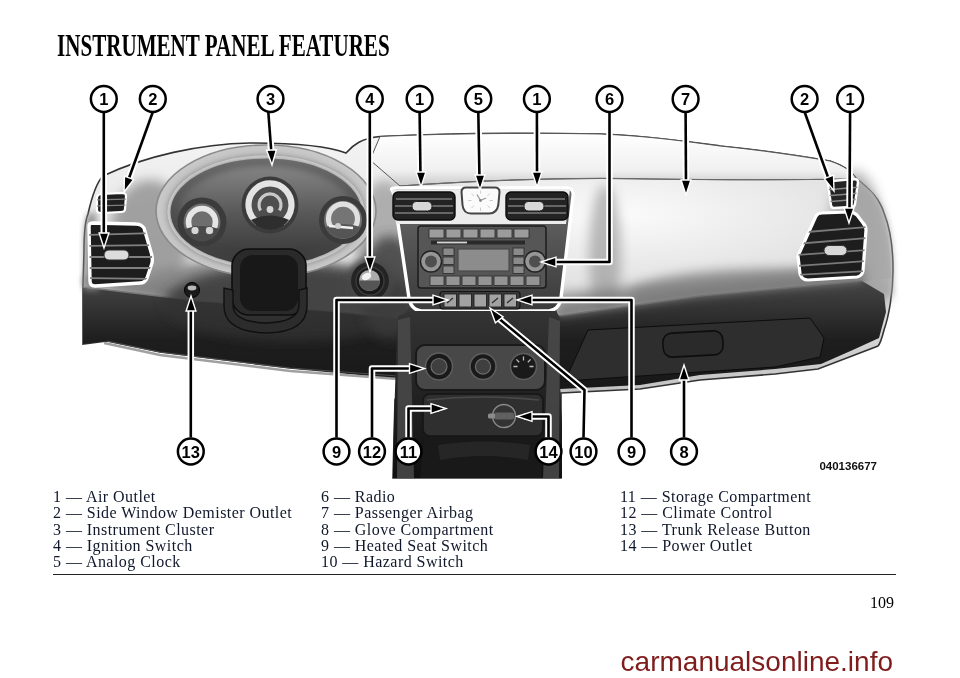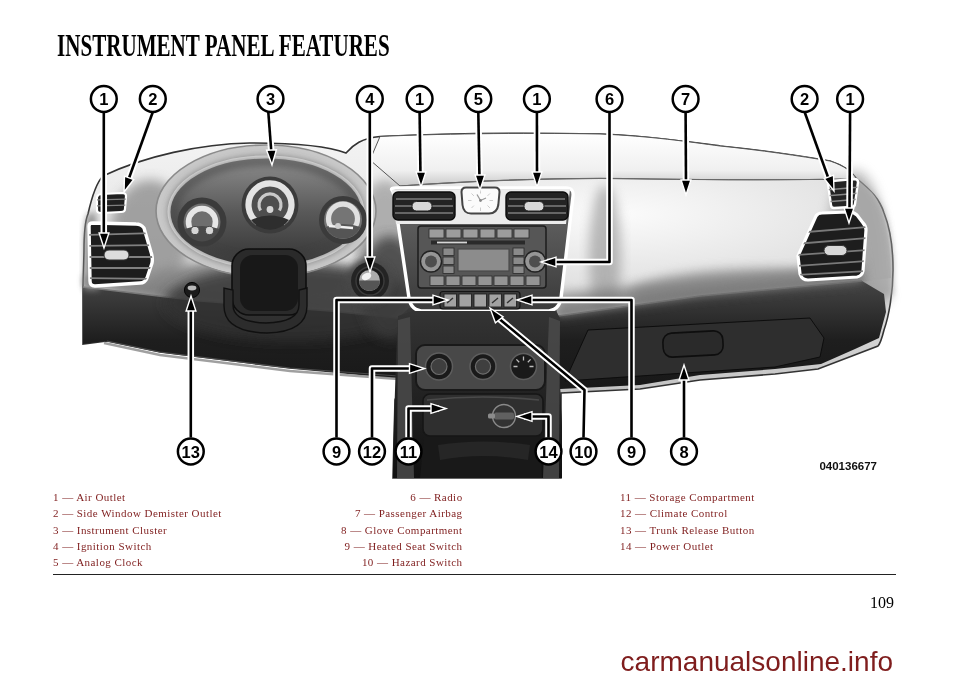--- a/index.html
+++ b/index.html
@@ -1,22 +1,22 @@
 <!DOCTYPE html>
 <html><head>
 <meta charset="utf-8">
 <style>
   html,body{margin:0;padding:0;background:#fff;}
   *{-webkit-font-smoothing:antialiased;}
   #page{position:relative;width:910px;height:678px;background:#fff;overflow:hidden;
         font-family:"Liberation Serif", serif;}
   #title{position:absolute;left:57px;top:28px;font-size:31px;font-weight:bold;color:#000;
          transform:scaleX(0.68);transform-origin:0 0;white-space:nowrap;}
-  .col{position:absolute;top:489px;font-size:11px;line-height:16.3px;color:#7f1d1d;white-space:nowrap;letter-spacing:0.45px;}
-  #c1{left:53px;} #c2{left:341px;text-align:right;} #c3{left:620px;font-family:Liberation Serif, serif;}
+  .col{position:absolute;top:489px;font-size:16px;line-height:16.3px;color:#0f172a;white-space:nowrap;letter-spacing:0.45px;}
+  #c1{left:53px;} #c2{left:321px;} #c3{left:620px;font-family:Liberation Serif, serif;}
   #rule{position:absolute;left:53px;top:574px;width:843px;height:1.2px;background:#222;}
   #pageno{position:absolute;left:870px;top:594px;font-size:16px;color:#000;}
   #wm{position:absolute;right:17px;top:646px;font-size:28px;color:#7f1d1d;
       font-family:"Liberation Sans", sans-serif;}
   svg{position:absolute;left:0;top:0;}
 </style>
 </head>
 <body>
 <div id="page">
 <div id="title">INSTRUMENT PANEL FEATURES</div>

